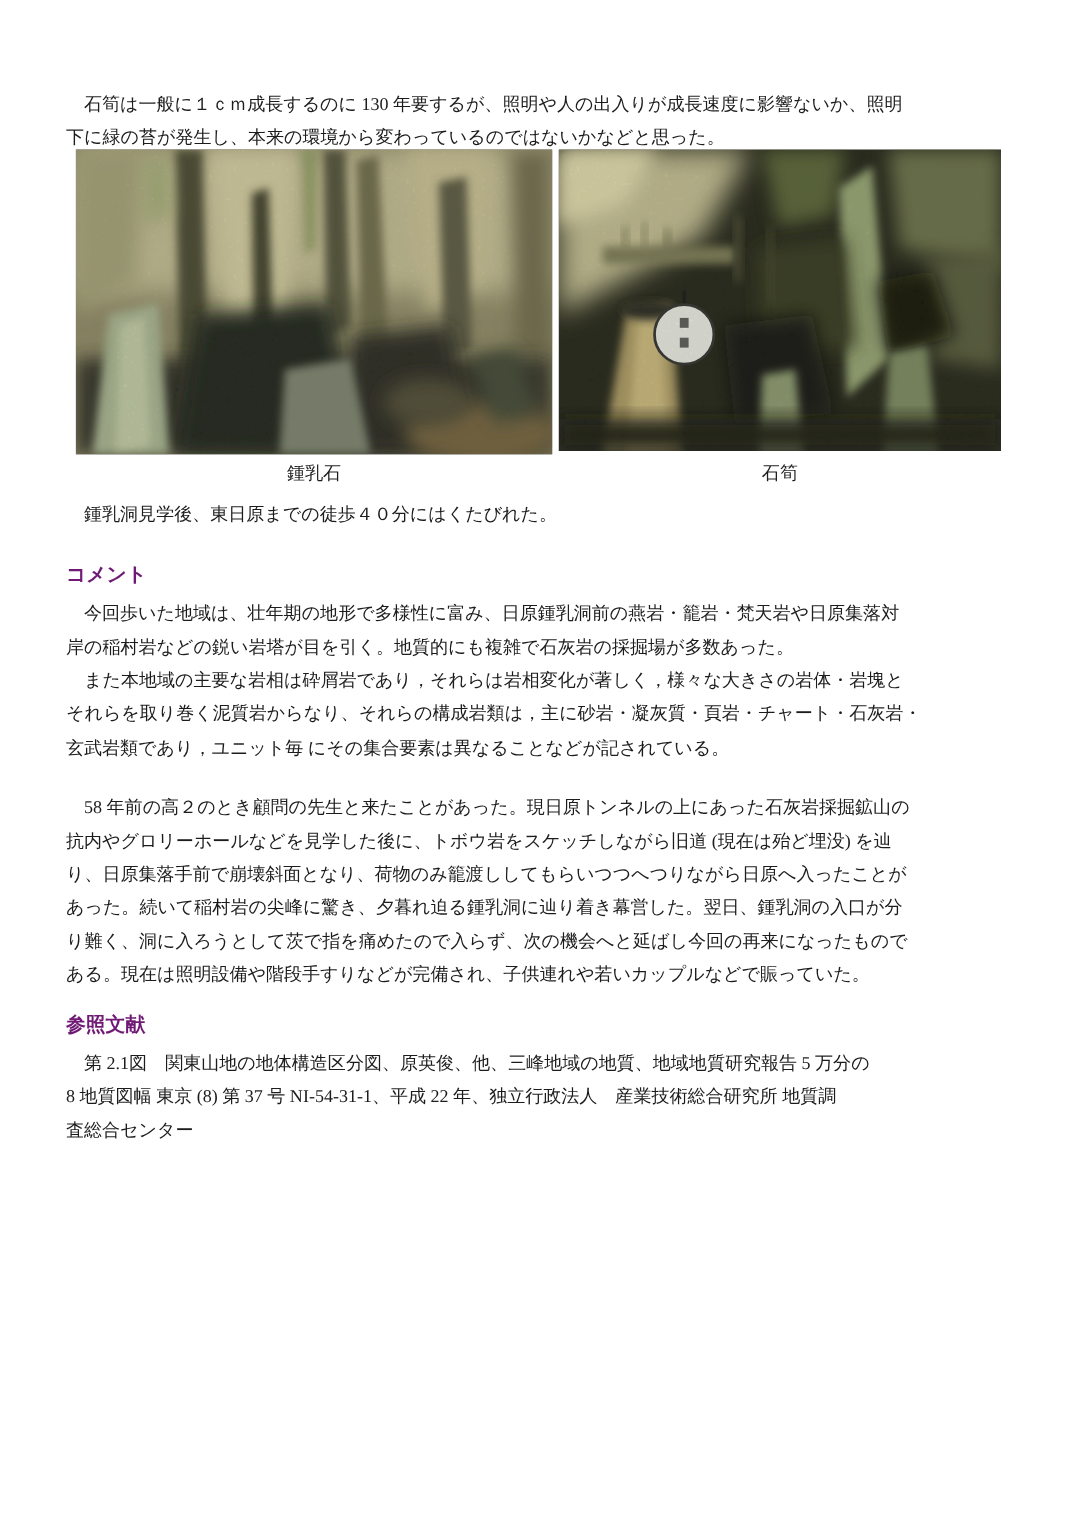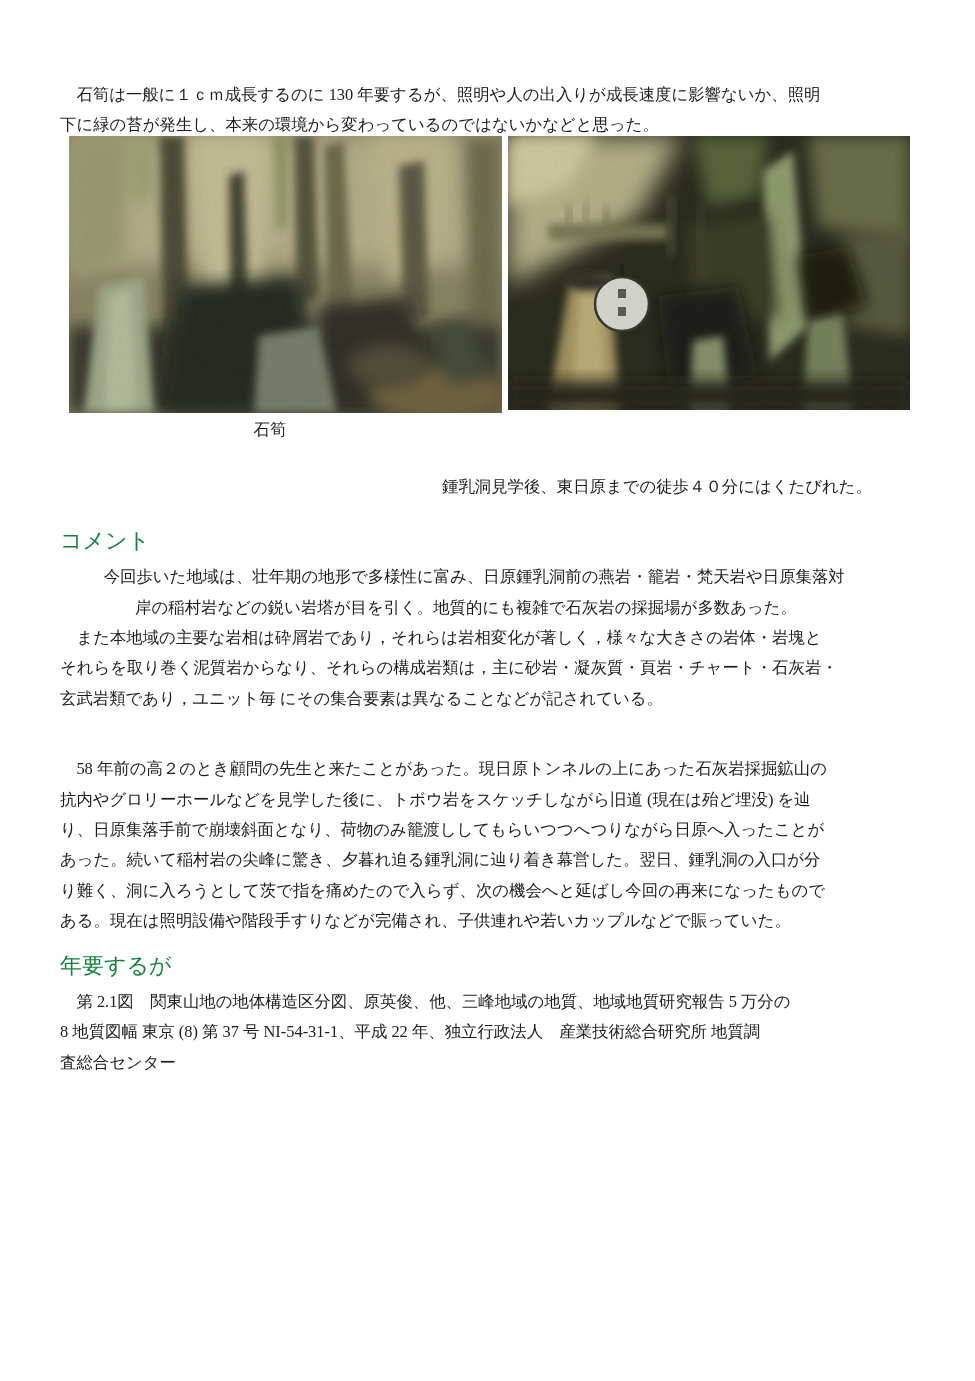--- a/index.html
+++ b/index.html
@@ -38,31 +38,31 @@
     display:flex;
     gap:6px;
   }
   .caption{
     font-size:16.4px;
     line-height:28px;
     text-align:center;
   }
   .cap-left{width:433px;}
   .cap-right{width:402px;}
-  .after-photos{margin-top:28px;text-align:right;}
+  .after-photos{margin-top:9px;}
   .section-heading{
     font-family:"Liberation Sans","DejaVu Sans",sans-serif;
-    font-weight:normal;
-    font-size:22px;
+    font-weight:bold;
+    font-size:18px;
     line-height:26px;
     margin:26px 0 8px 0;
-    color:#15803d;
+    color:#701a75;
   }
-  .p-first{margin-top:6px;text-align:center;}
-  .para-gap{margin-top:40px;}
+  .p-first{margin-top:6px;}
+  .para-gap{margin-top:24px;}
   .refs-heading{margin-top:16px;}
   .ref-text{margin-top:6px;}
 </style>
 </head>
 <body>
 
 <div class="doc">
 
   <p class="body-text">　石筍は一般に１ｃｍ成長するのに 130 年要するが、照明や人の出入りが成長速度に影響ないか、照明
 下に緑の苔が発生し、本来の環境から変わっているのではないかなどと思った。</p>
@@ -157,38 +157,39 @@
           <rect x="110" y="153" width="8" height="9" fill="#5a5a5a"></rect>
           <rect x="110" y="171" width="8" height="9" fill="#5a5a5a"></rect>
         </g>
         <rect width="402" height="274" filter="url(#Rnoise)" opacity="0.22"></rect>
       </svg>
     </div>
 
   </div>
 
   <div class="caption-row">
+    <div class="caption cap-left">鍾乳石</div>
     <div class="caption cap-right">石筍</div>
   </div>
 
   <p class="body-text after-photos">　鍾乳洞見学後、東日原までの徒歩４０分にはくたびれた。</p>
 
   <h2 class="section-heading">コメント</h2>
 
   <p class="body-text p-first">　今回歩いた地域は、壮年期の地形で多様性に富み、日原鍾乳洞前の燕岩・籠岩・梵天岩や日原集落対
 岸の稲村岩などの鋭い岩塔が目を引く。地質的にも複雑で石灰岩の採掘場が多数あった。</p>
   <p class="body-text">　また本地域の主要な岩相は砕屑岩であり，それらは岩相変化が著しく，様々な大きさの岩体・岩塊と
 それらを取り巻く泥質岩からなり、それらの構成岩類は，主に砂岩・凝灰質・頁岩・チャート・石灰岩・
 玄武岩類であり，ユニット毎 にその集合要素は異なることなどが記されている。</p>
   <p class="body-text para-gap">　58 年前の高２のとき顧問の先生と来たことがあった。現日原トンネルの上にあった石灰岩採掘鉱山の
 抗内やグロリーホールなどを見学した後に、トボウ岩をスケッチしながら旧道 (現在は殆ど埋没) を辿
 り、日原集落手前で崩壊斜面となり、荷物のみ籠渡ししてもらいつつへつりながら日原へ入ったことが
 あった。続いて稲村岩の尖峰に驚き、夕暮れ迫る鍾乳洞に辿り着き幕営した。翌日、鍾乳洞の入口が分
 り難く、洞に入ろうとして茨で指を痛めたので入らず、次の機会へと延ばし今回の再来になったもので
 ある。現在は照明設備や階段手すりなどが完備され、子供連れや若いカップルなどで賑っていた。</p>
 
-  <h2 class="section-heading refs-heading">年要するが</h2>
+  <h2 class="section-heading refs-heading">参照文献</h2>
 
   <p class="body-text ref-text">　第 2.1図　関東山地の地体構造区分図、原英俊、他、三峰地域の地質、地域地質研究報告 5 万分の
 8 地質図幅 東京 (8) 第 37 号 NI-54-31-1、平成 22 年、独立行政法人　産業技術総合研究所 地質調
 査総合センター</p>
 
 </div>
 
 </body></html>

